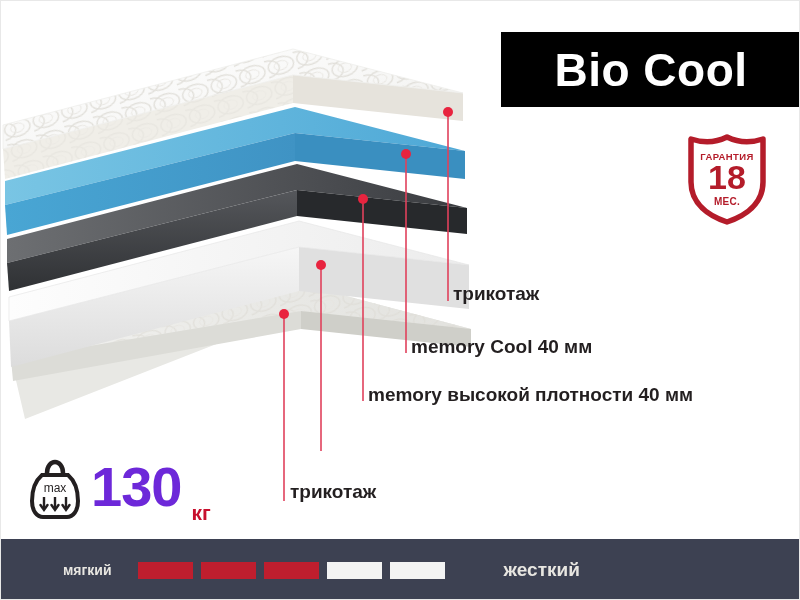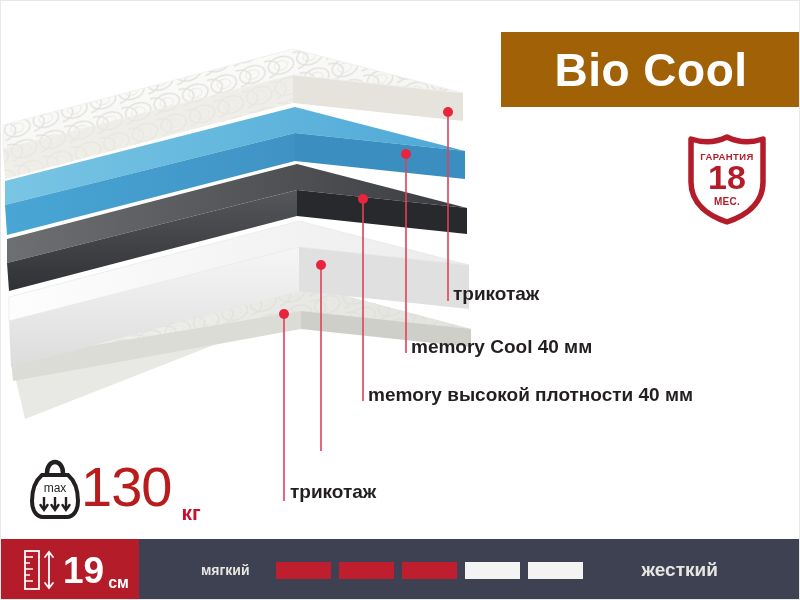--- a/index.html
+++ b/index.html
@@ -18,21 +18,21 @@
     box-sizing: border-box;
   }
 
   
   .brand-banner {
     position: absolute;
     left: 500px;
     top: 31px;
     width: 300px;
     height: 75px;
-    background: #a16207;
+    background: #000000;
     display: flex;
     align-items: center;
     justify-content: center;
   }
   .brand-banner .brand-text {
     color: #ffffff;
     font-size: 46px;
     font-weight: bold;
     letter-spacing: 0.5px;
     line-height: 1;
@@ -120,24 +120,25 @@
     position: absolute;
     left: 28px;
     top: 458px;
     height: 74px;
     display: flex;
     align-items: flex-start;
   }
   .weight-icon { width: 52px; height: 62px; }
   .weight-icon svg { display: block; }
   .weight-num {
-    color: #b91c1c;
+    color: #6d28d9;
     font-size: 56px;
-    font-weight: normal;
-    line-height: 1;
+    font-weight: bold;
+    line-height: 1;
+    margin-left: 10px;
     letter-spacing: -1px;
   }
   .weight-unit {
     color: #c8102e;
     font-size: 21px;
     font-weight: bold;
     margin-left: 10px;
     align-self: flex-end;
     margin-bottom: 8px;
   }
@@ -350,39 +351,20 @@
           <path d="M 33.5 46 L 37 51 L 40.5 46" stroke-linecap="round"></path>
         </g>
       </svg>
     </div>
     <span class="weight-num">130</span>
     <span class="weight-unit">кг</span>
   </div>
 
   <div class="bottom-bar">
 
-    <div class="height-block">
-      <div class="ruler-icon">
-        <svg width="34" height="42" viewBox="0 0 34 42">
-          <rect x="2" y="2" width="14" height="38" fill="none" stroke="#ffffff" stroke-width="1.8"></rect>
-          <g stroke="#ffffff" stroke-width="1.5">
-            <line x1="2" y1="8" x2="10" y2="8"></line>
-            <line x1="2" y1="14" x2="7" y2="14"></line>
-            <line x1="2" y1="20" x2="10" y2="20"></line>
-            <line x1="2" y1="26" x2="7" y2="26"></line>
-            <line x1="2" y1="32" x2="10" y2="32"></line>
-          </g>
-          <line x1="26" y1="4" x2="26" y2="38" stroke="#ffffff" stroke-width="1.8"></line>
-          <path d="M 22 8 L 26 3 L 30 8" fill="none" stroke="#ffffff" stroke-width="1.8" stroke-linecap="round"></path>
-          <path d="M 22 34 L 26 39 L 30 34" fill="none" stroke="#ffffff" stroke-width="1.8" stroke-linecap="round"></path>
-        </svg>
-      </div>
-      <span class="height-num">19</span>
-      <span class="height-unit">см</span>
-    </div>
 
     <span class="firm-soft">мягкий</span>
 
     <div class="firm-scale">
       <div class="firm-seg on" style="background: rgb(191, 30, 46);"></div>
       <div class="firm-seg on" style="background: rgb(191, 30, 46);"></div>
       <div class="firm-seg on" style="background: rgb(191, 30, 46);"></div>
       <div class="firm-seg off" style="background: rgb(243, 243, 243);"></div>
       <div class="firm-seg off" style="background: rgb(243, 243, 243);"></div>
     </div>

